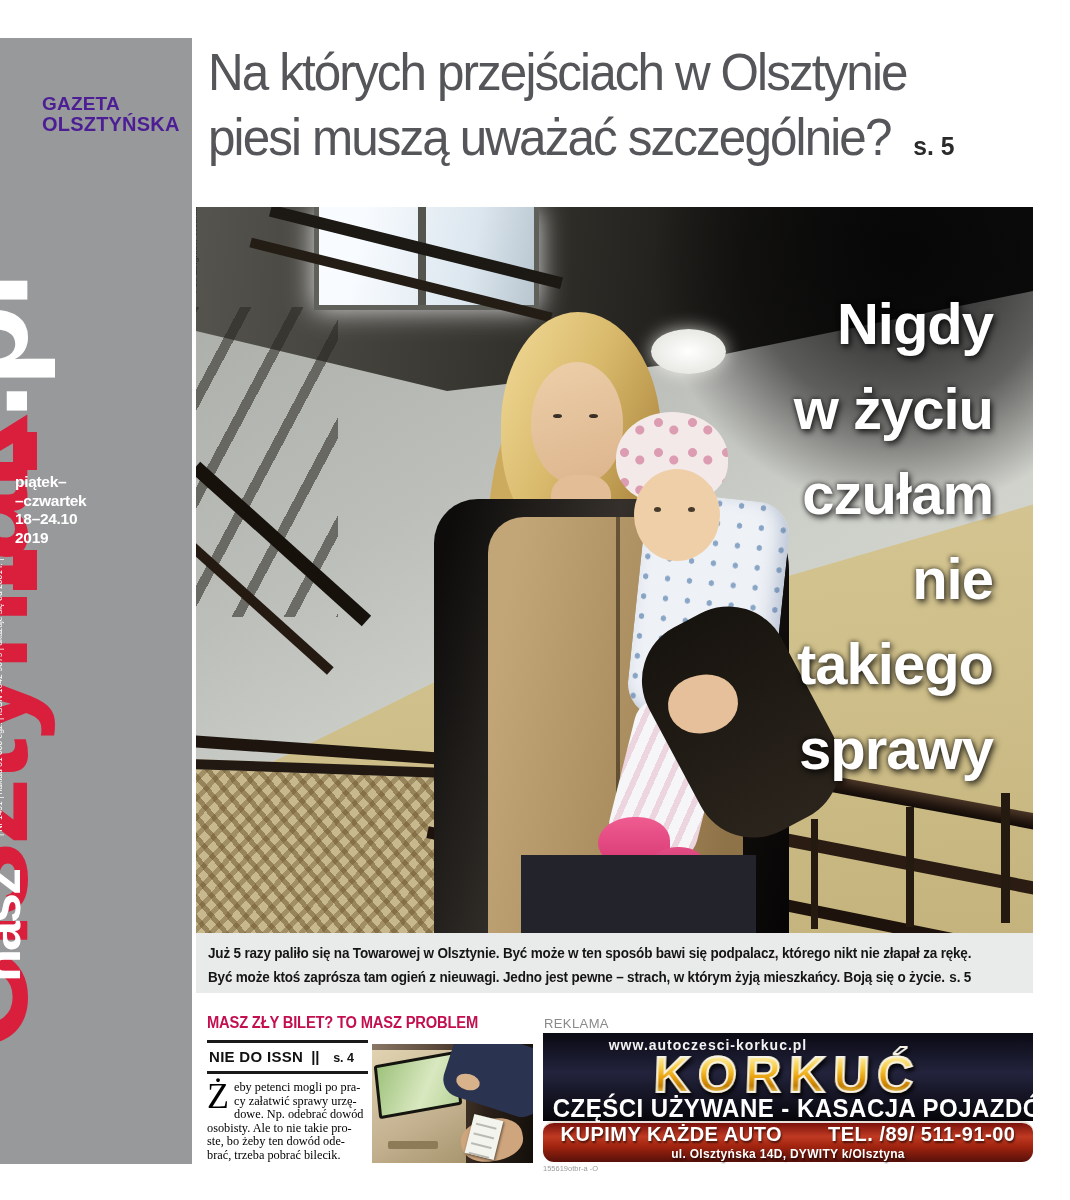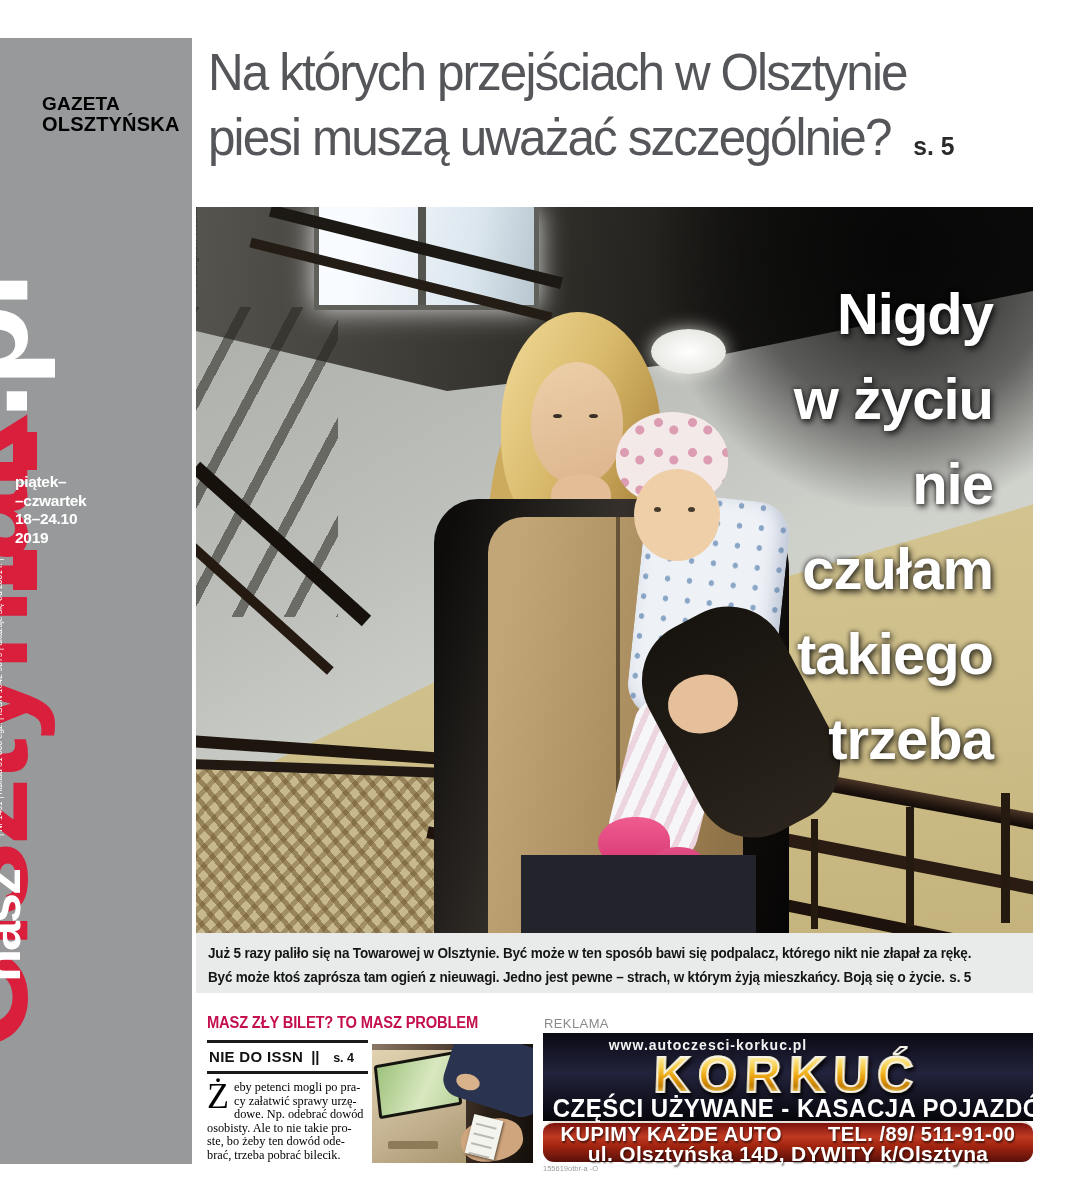--- a/index.html
+++ b/index.html
@@ -1,20 +1,20 @@
 <!DOCTYPE html>
 <html><head>
 <meta charset="utf-8">
 <style>
   html,body{margin:0;padding:0;background:#fff;}
   .page{position:relative;width:1070px;height:1200px;background:#fff;overflow:hidden;
         font-family:"Liberation Sans",sans-serif;}
   
   .band{position:absolute;left:0;top:38px;width:192px;height:1126px;background:#97999a;overflow:visible;}
-  .logo{position:absolute;left:42px;top:56px;color:#000000;font-weight:900;line-height:20px;
+  .logo{position:absolute;left:42px;top:56px;color:#4c1d95;font-weight:900;line-height:20px;
         letter-spacing:.2px;}
   .logo .l1{font-size:19px;}
   .logo .l2{font-size:20px;}
   .v{position:absolute;transform-origin:0 100%;transform:rotate(-90deg);white-space:nowrap;}
   .brand-big{left:48px;top:884px;height:128px;width:775px;line-height:120px;
              font-size:136px;font-weight:900;letter-spacing:-5px;}
   .brand-big .red{color:#d91f3c;}
   .brand-big .white{color:#fff;}
   .brand-nasz{left:30px;top:886px;height:58px;width:118px;line-height:58px;
               font-size:54px;font-weight:900;letter-spacing:-2px;color:#fff;}
@@ -98,21 +98,21 @@
      background-size:22px 20px;box-shadow:inset -8px -6px 18px rgba(90,110,150,.35);}
   .babylegs{left:425px;top:495px;width:90px;height:155px;border-radius:26px;transform:rotate(14deg);
      background:repeating-linear-gradient(100deg,#f6f6f8 0 10px,#ecd5de 10px 16px);}
   .shoe1{left:402px;top:610px;width:72px;height:52px;border-radius:50% 45% 40% 50%;
      background:linear-gradient(#ef5c90,#d63672);}
   .shoe2{left:452px;top:640px;width:58px;height:44px;border-radius:50% 45% 40% 50%;
      background:linear-gradient(#e14d84,#c22c64);}
   .hand{left:472px;top:468px;width:70px;height:58px;border-radius:48%;background:#e6c09a;
      transform:rotate(-10deg);}
   .pants{left:325px;top:648px;width:235px;height:78px;background:#23232c;}
-  .quote{right:40px;top:64px;text-align:right;margin-left:24px;}
+  .quote{right:40px;top:74px;text-align:right;margin-left:24px;}
   .qline{position:static;display:block;font-size:58px;font-weight:700;color:#fff;line-height:85px;
      letter-spacing:-1px;
      text-shadow:2px 3px 6px rgba(0,0,0,.8),-1px -1px 4px rgba(0,0,0,.45);}
   .credit{left:4px;top:74px;height:12px;width:82px;line-height:12px;font-size:9px;color:#2f2f2f;}
   
   .caption{position:absolute;left:196px;top:933px;width:837px;height:60px;background:#e9eaea;
      padding:8px 12px 0 12px;box-sizing:border-box;overflow:hidden;color:#151515;}
   .capline{font-size:15px;font-weight:700;letter-spacing:-.2px;line-height:24px;white-space:nowrap;
      transform:scaleX(.9);transform-origin:0 0;}
   .capref{font-weight:900;margin-left:5px;}
@@ -168,21 +168,21 @@
      -webkit-background-clip:text;background-clip:text;color:transparent;
      -webkit-text-stroke:2px #f5f2e8;transform:skewX(-2deg);
      filter:drop-shadow(2px 3px 2px rgba(0,0,0,.9));}
   .ad-tag{font-size:25px;font-weight:900;color:#fff;letter-spacing:.5px;margin-top:-3px;
      white-space:nowrap;transform:scaleX(.96);transform-origin:50% 0;}
   .ad-red{width:100%;height:41px;box-sizing:border-box;border-top:2px solid #e8e0d8;
      background:linear-gradient(180deg,#7a120c 0%,#c03a22 35%,#a1240f 60%,#57100a 100%);
      text-align:center;color:#fff;border-radius:11px;}
   .ad-row{display:flex;justify-content:center;gap:46px;font-size:20px;font-weight:900;
      letter-spacing:.5px;line-height:22px;text-shadow:1px 2px 2px rgba(0,0,0,.6);}
-  .ad-addr{font-size:21px;font-weight:900;line-height:18px;letter-spacing:.3px;
+  .ad-addr{font-size:12px;font-weight:900;line-height:18px;letter-spacing:.3px;
      text-shadow:1px 2px 2px rgba(0,0,0,.6);}
   .adcode{position:absolute;left:543px;top:1164px;width:490px;text-align:left;
      font-size:7.5px;color:#9a9a9a;}
 </style>
 </head>
 <body>
 
 <div class="page">
 
   <div class="band">
@@ -250,24 +250,24 @@
     </div>
     <div class="babylegs"></div>
     <div class="armr"></div>
     <div class="shoe1"></div>
     <div class="shoe2"></div>
     <div class="hand"></div>
     <div class="pants"></div>
     <div class="quote">
       <span class="qline">Nigdy</span>
       <span class="qline">w życiu</span>
+      <span class="qline">czułam</span>
       <span class="qline">nie</span>
-      <span class="qline">czułam</span>
       <span class="qline">takiego</span>
-      <span class="qline">trzeba</span>
+      <span class="qline">sprawy</span>
     </div>
     <div class="v credit">Fot. Zbigniew Woźniak</div>
   </div>
 
   <div class="caption">
     <div class="capline">Już 5 razy paliło się na Towarowej w Olsztynie. Być może w ten sposób bawi się podpalacz, którego nikt nie złapał za rękę.</div>
     <div class="capline"><span>Być może ktoś zaprósza tam ogień z nieuwagi. Jedno jest pewne – strach, w którym żyją mieszkańcy. Boją się o życie.</span><span class="capref">s. 5</span></div>
   </div>
 
   <div class="arthead">MASZ ZŁY BILET? TO MASZ PROBLEM</div>

